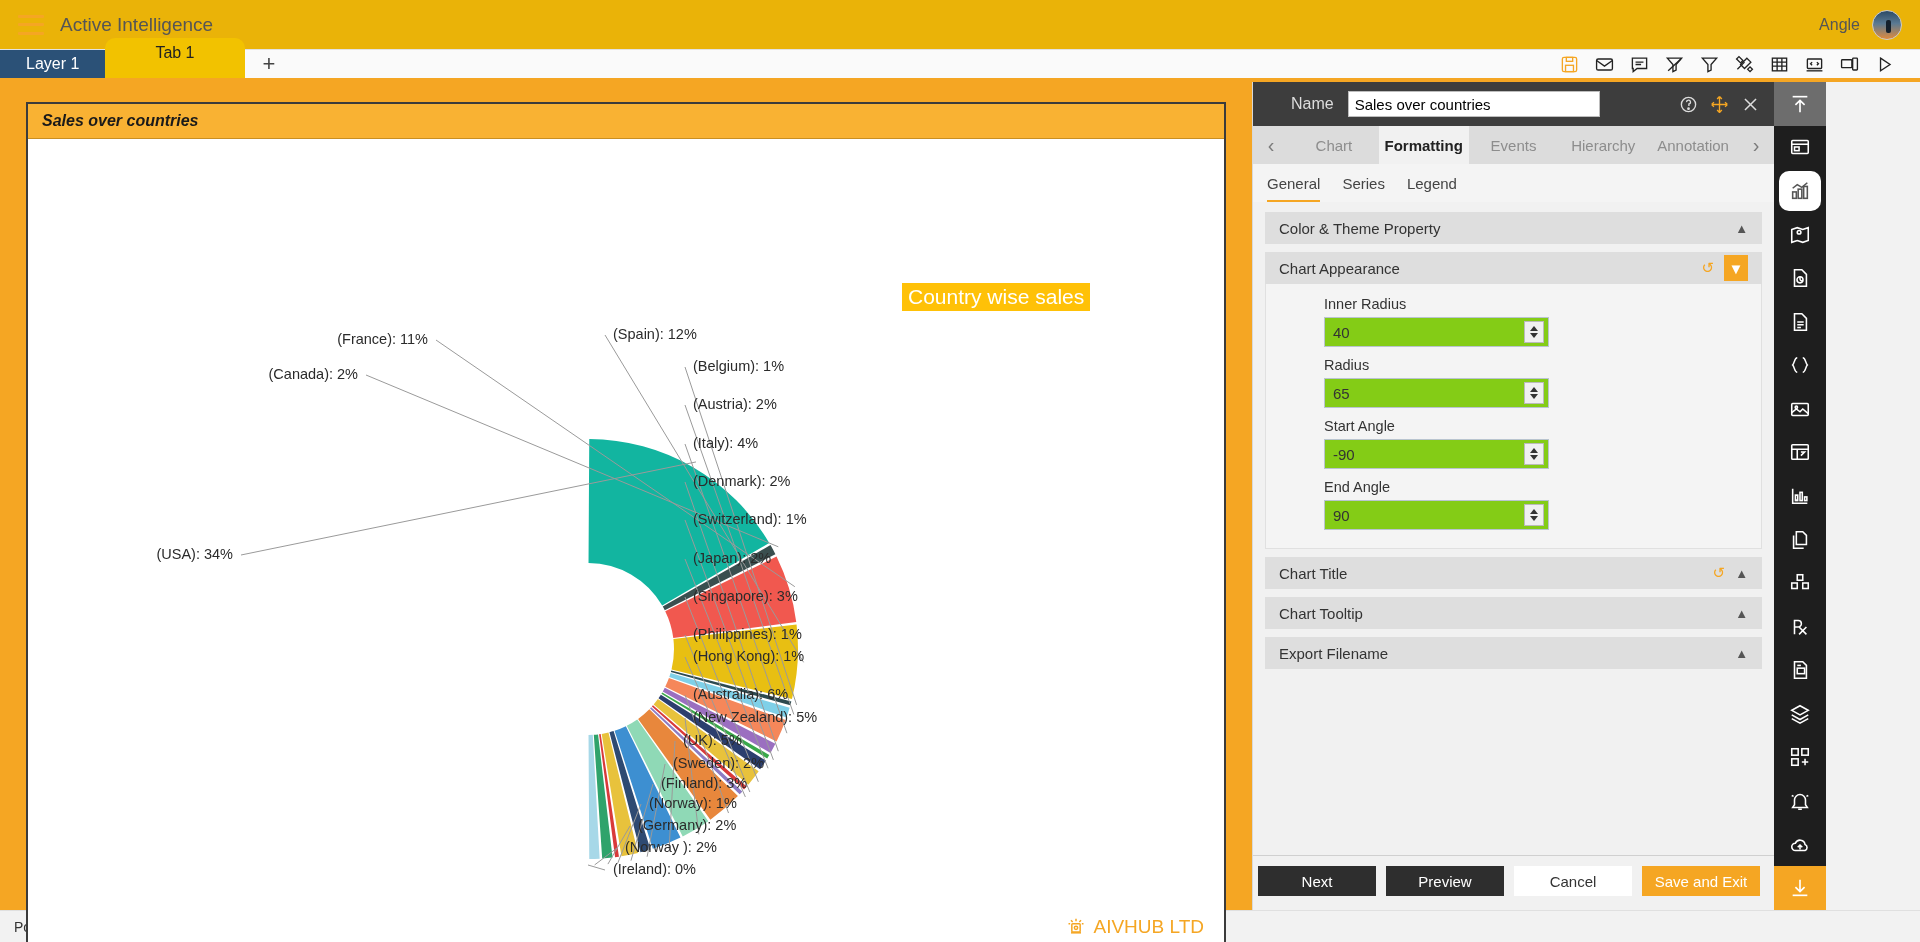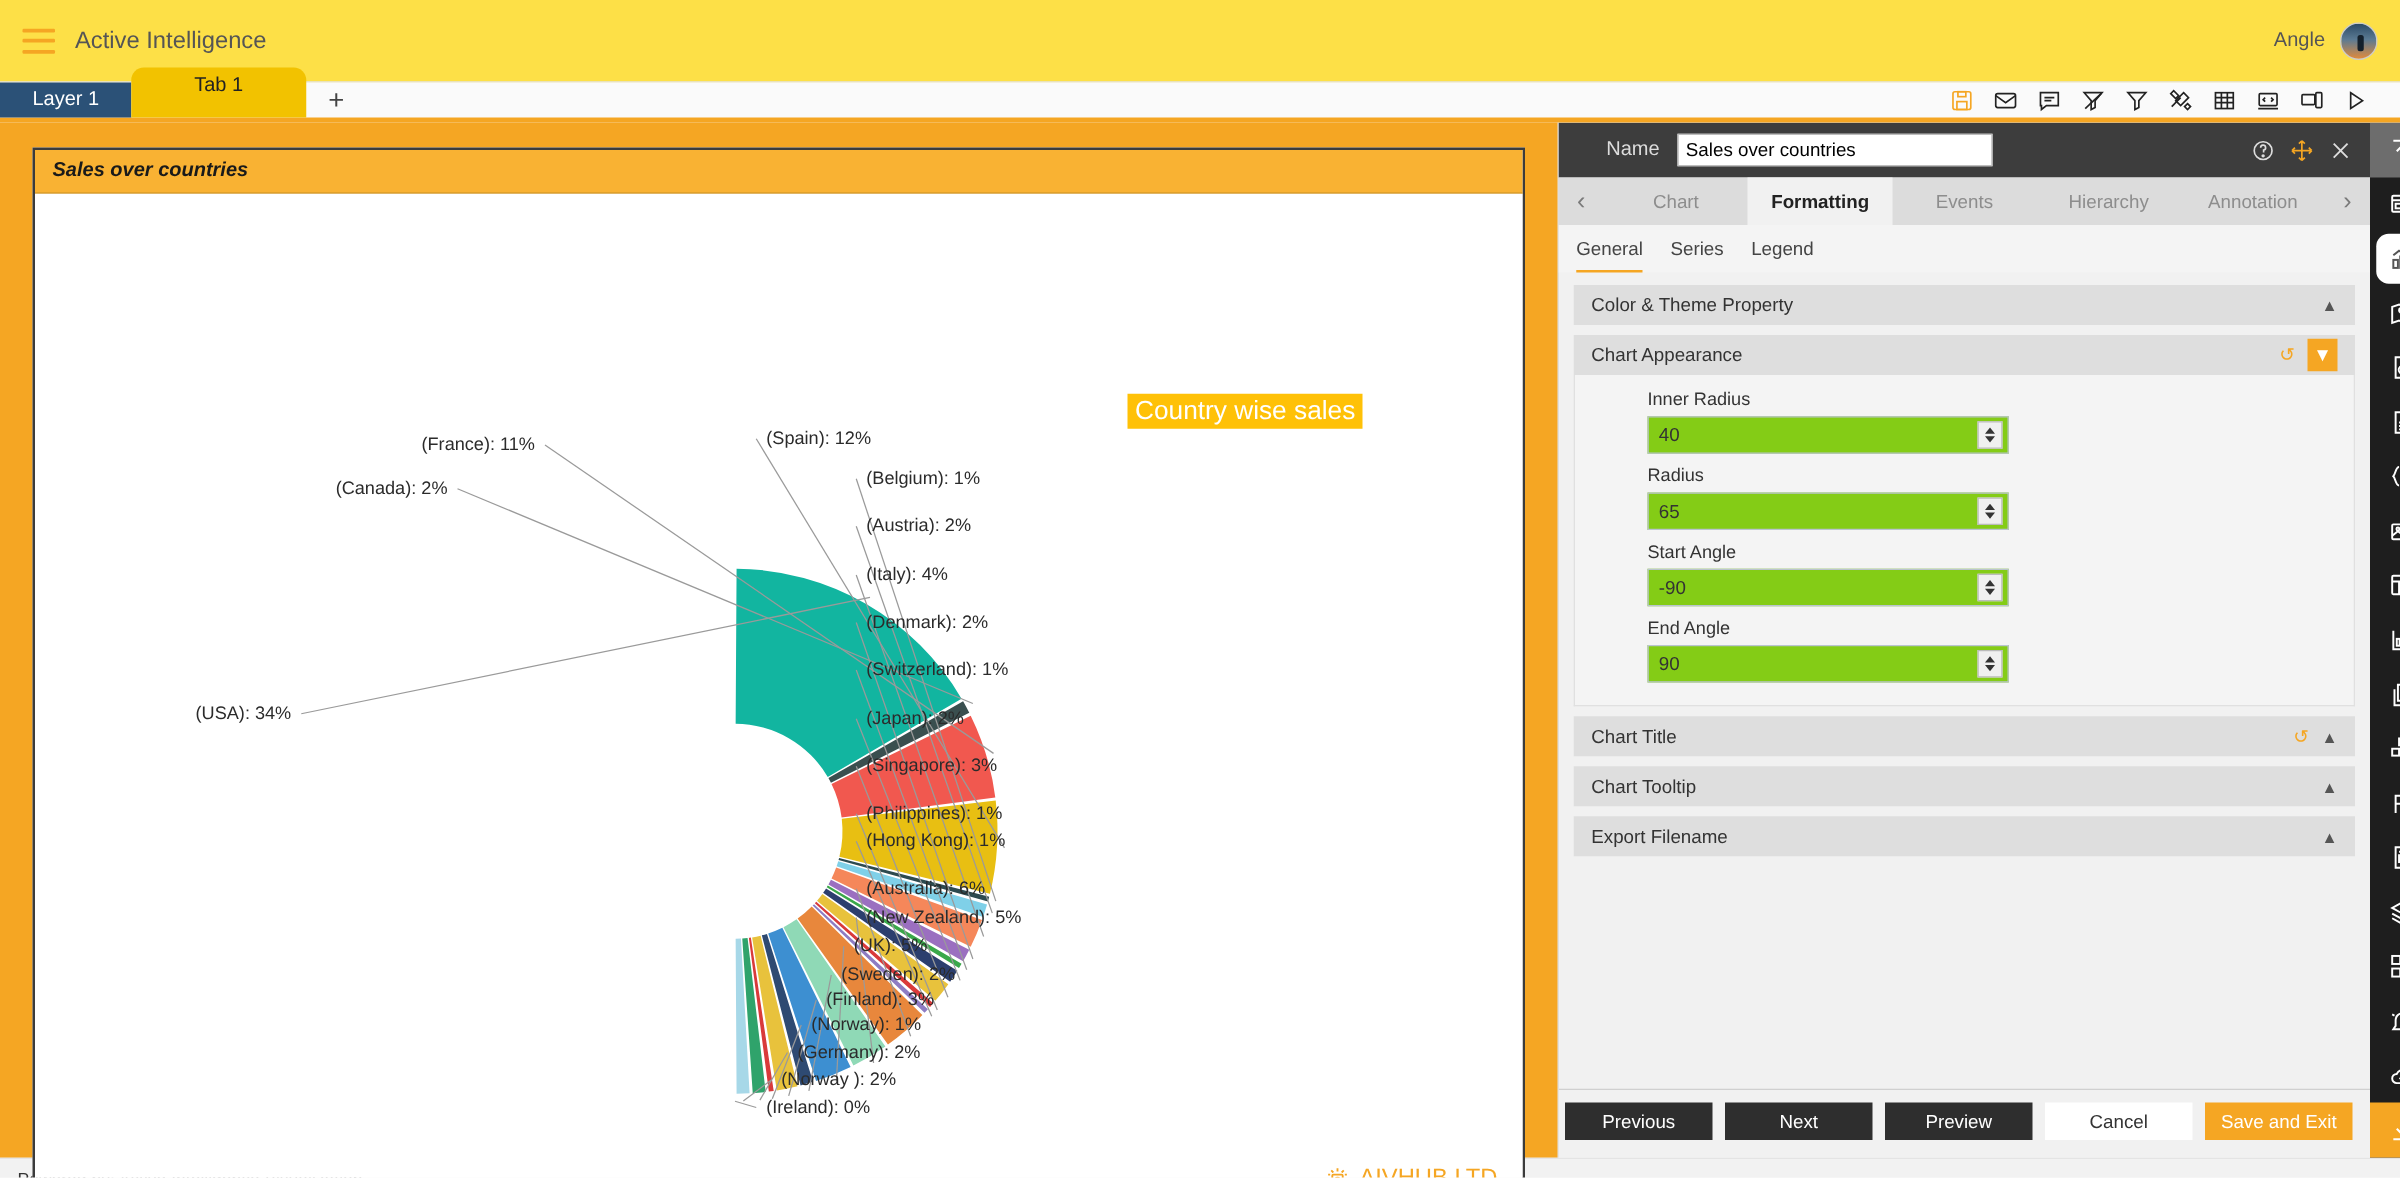--- a/index.html
+++ b/index.html
@@ -1,21 +1,21 @@
 <!DOCTYPE html>
 <html><head>
 <meta charset="utf-8">
 <style>
   * { box-sizing: border-box; margin:0; padding:0; }
   html,body { width:1920px; height:942px; overflow:hidden; font-family:"Liberation Sans", sans-serif; }
   body { background:#f2f2f2; }
 
   
   .app-header{
-    height:66px; background:#fde047; display:flex; align-items:center;
+    height:50px; background:#eab308; display:flex; align-items:center;
     padding:0 18px; border-bottom:1px solid #e2e2e2; position:relative;
   }
   .hamburger{ width:26px; height:20px; display:flex; flex-direction:column;
     justify-content:space-between; cursor:pointer; margin-right:16px;}
   .hamburger span{ display:block; height:3px; background:#F5A623; border-radius:1px;}
   .app-title{ font-size:19px; color:#555; }
   .header-right{ margin-left:auto; display:flex; align-items:center; gap:12px;}
   .admin-label{ font-size:16px; color:#555;}
   .avatar{ width:30px;height:30px;border-radius:50%;
     background:linear-gradient(180deg,#2b4a66 0%,#5b7a93 45%,#e08a3c 100%);
@@ -39,27 +39,27 @@
   
   .main{ display:flex; height:calc(942px - 50px - 32px - 32px); }
 
   
   .canvas-area{ width:1252px; background:#F5A623; padding:20px 26px 0 26px;
     position:relative;}
   .widget{ background:#fff; border:2px solid #3b3b3b; height:861px; position:relative;}
   .widget-title{ background:#F9B233; padding:8px 14px; font-size:16px;
     font-style:italic; font-weight:bold; color:#1a1a1a; border-bottom:1px solid #c98f22;}
   .chart-canvas{ position:relative; height:815px; background:#fff; }
-  .chart-heading{ position:absolute; left:874px; top:160px; background:#FFC107;
+  .chart-heading{ position:absolute; left:874px; top:144px; background:#FFC107;
     color:#fff; font-size:21px; padding:2px 6px;}
   .watermark{ position:absolute; right:20px; bottom:16px; display:flex;
     align-items:center; gap:7px; color:#F5A623; font-size:19px;}
 
   
-  .panel{ width:650px; background:#f1f1f1; display:flex; flex-direction:column;
+  .panel{ width:522px; background:#f1f1f1; display:flex; flex-direction:column;
      border-left:1px solid #d8d8d8;}
   .panel-top{ background:#3d3d3d; height:44px; display:flex; align-items:center;
      padding:0 14px; gap:14px;}
   .panel-top .lbl{ color:#ddd; font-size:16px; margin-left:24px;}
   .name-input{ width:252px; height:26px; font-size:15px; padding:2px 6px;
      border:1px solid #bdbdbd; font-family:"Liberation Sans",sans-serif;}
   .panel-top-icons{ margin-left:auto; display:flex; align-items:center; gap:12px;}
   .panel-top-icons svg{ width:19px;height:19px;cursor:pointer;}
 
   .tabs-row{ display:flex; align-items:stretch; background:#dcdcdc; height:38px;}

